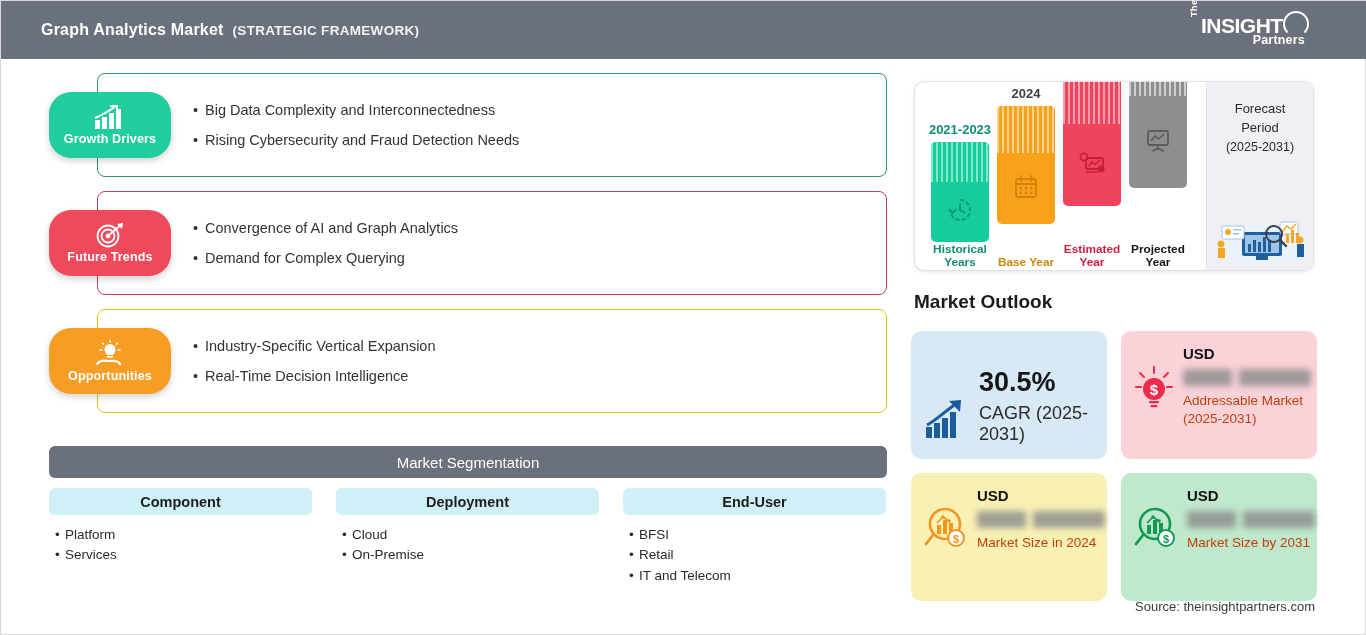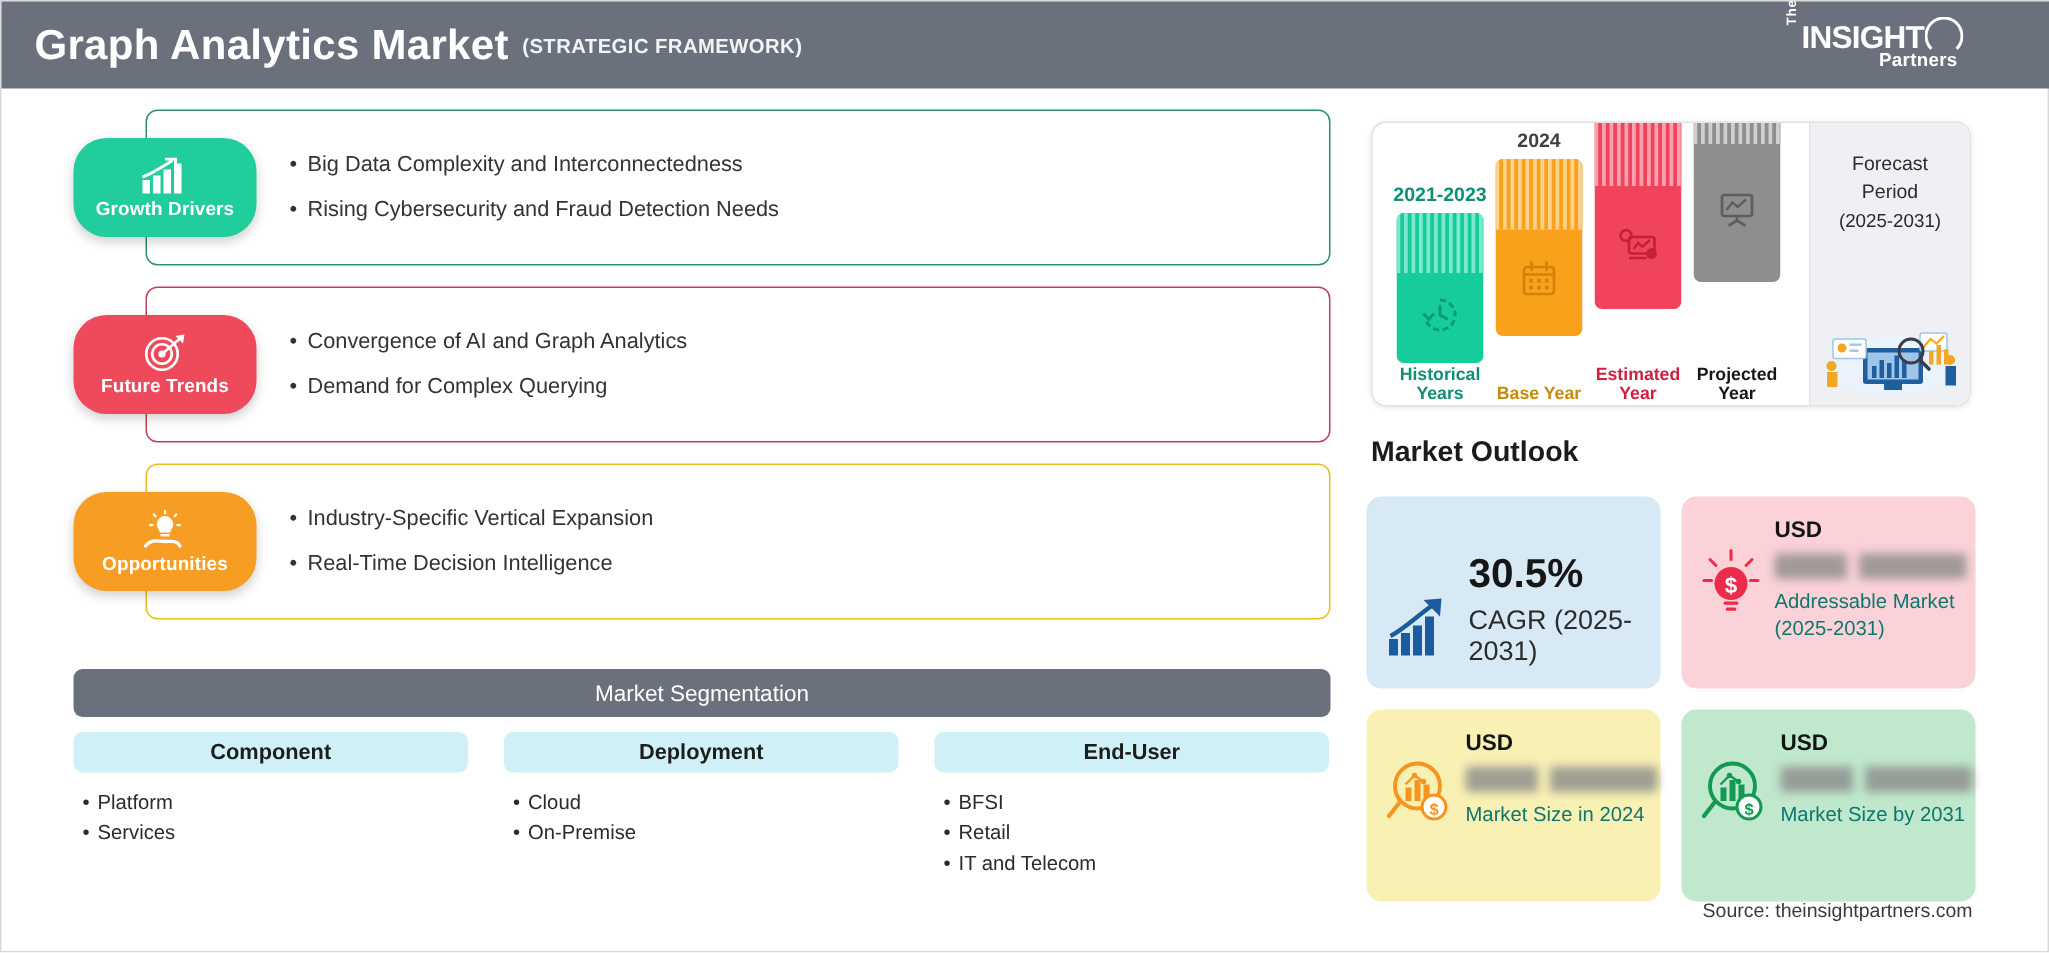--- a/index.html
+++ b/index.html
@@ -1,21 +1,21 @@
 <!DOCTYPE html>
 <html><head>
 <meta charset="utf-8">
 <style>
   html,body{margin:0;padding:0;background:#ffffff;}
   body{width:1366px;height:635px;overflow:hidden;font-family:"Liberation Sans",sans-serif;color:#222;}
   .page{position:relative;width:1366px;height:635px;box-sizing:border-box;border:1px solid #d8d8d8;background:#fff;}
 
   
   .header{position:absolute;left:0;top:0;width:1366px;height:58px;background:#6b717c;display:flex;align-items:center;}
-  .header-title{margin-left:22px;font-size:28px;font-weight:bold;color:#ffffff;letter-spacing:.2px;}
+  .header-title{margin-left:40px;font-size:16px;font-weight:bold;color:#ffffff;letter-spacing:.2px;}
   .header-sub{margin-left:9px;font-size:13.5px;font-weight:bold;color:#f2f3f5;letter-spacing:.3px;}
   .logo{position:absolute;right:58px;top:10px;width:120px;height:40px;}
   .logo .the{position:absolute;left:0;top:6px;font-size:9px;color:#fff;transform:rotate(-90deg);transform-origin:left top;letter-spacing:.5px;font-weight:bold;}
   .logo .insight{position:absolute;left:12px;top:3px;font-size:21px;font-weight:bold;color:#fff;letter-spacing:-.5px;}
   .logo .partners{position:absolute;right:4px;top:22px;font-size:12.5px;font-weight:bold;color:#fff;letter-spacing:.2px;}
   .logo .arc{position:absolute;right:0px;top:0px;width:22px;height:22px;border:2.5px solid #fff;border-radius:50%;border-bottom-color:transparent;}
 
   
   .drivers{position:absolute;left:0;top:58px;width:900px;}
   .row{position:relative;height:104px;margin-top:14px;}
@@ -66,21 +66,21 @@
   .card.addr{background:#fad2d8;align-items:flex-start;}
   .card.size24{background:#f9f0b4;align-items:flex-start;}
   .card.size31{background:#bfe8cc;align-items:flex-start;}
   .card-txt{flex:1;}
   .cagr-val{font-size:27px;font-weight:bold;color:#161616;line-height:1;}
   .cagr-sub{font-size:18px;color:#2b2b2b;margin-top:7px;}
   .usd{font-size:15px;font-weight:bold;color:#141414;}
   .blurred{height:17px;margin:7px 0 6px 0;border-radius:3px;
       background:linear-gradient(90deg,#8d8d8d 0 38%,transparent 38% 44%,#8d8d8d 44% 100%);
       filter:blur(3.2px);opacity:.82;width:128px;}
-  .card-cap{font-size:13.5px;color:#0f766e;line-height:1.3;}
+  .card-cap{font-size:13.5px;color:#c2410c;line-height:1.3;}
   .source{position:absolute;right:50px;top:598px;font-size:13px;color:#3a3a3a;}
 </style>
 </head>
 <body>
 
 <div class="page">
 
   <div class="header">
     <div class="header-title">Graph Analytics Market</div>
     <div class="header-sub">(STRATEGIC FRAMEWORK)</div>

